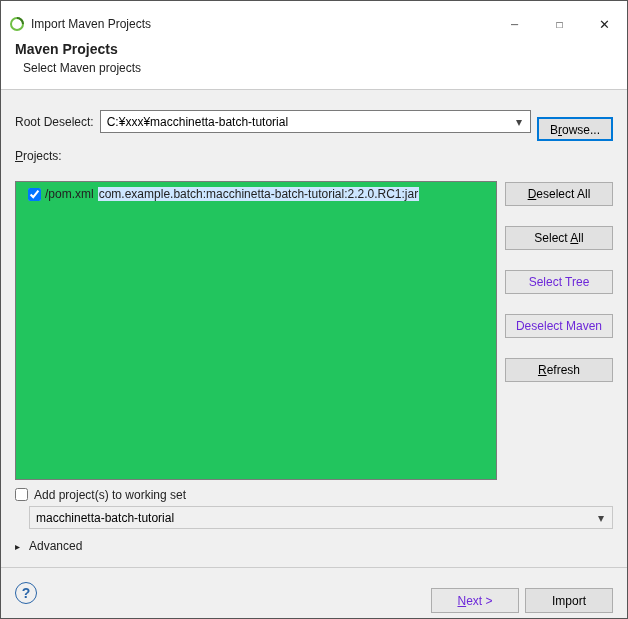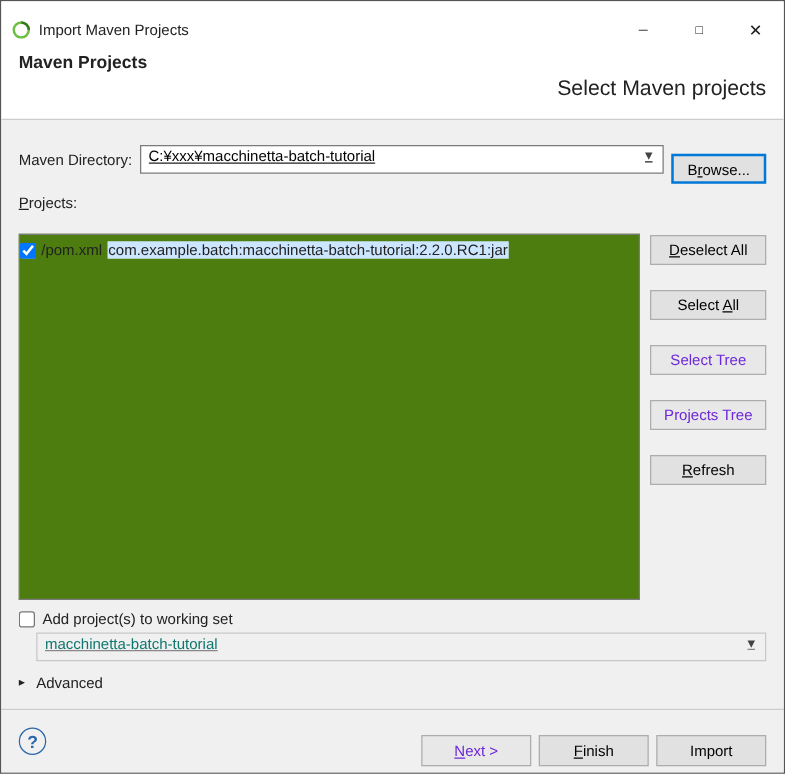--- a/index.html
+++ b/index.html
@@ -43,49 +43,47 @@
     background: #fff;
     padding: 10px 14px 14px 14px;
     border-bottom: 1px solid #ccc;
   }
   .header-panel h1 {
     margin: 0 0 4px 0;
     font-size: 14px;
     font-weight: 700;
   }
   .header-panel .subtitle {
-    font-size: 17px;
+    font-size: 12px;
     padding-left: 8px;
-    text-align: right;
   }
   
   .main {
     flex: 1;
     background: #f0f0f0;
     padding: 12px 14px 8px 14px;
     display: flex;
     flex-direction: column;
     overflow: hidden;
   }
   .row-rootdir {
     display: flex;
     align-items: center;
     gap: 6px;
     margin-bottom: 8px;
   }
   .row-rootdir label { white-space: nowrap; }
   .combo {
     flex: 1;
     display: flex;
-    align-items: flex-start;
+    align-items: center;
     background: #fff;
     border: 1px solid #7a7a7a;
     height: 23px;
     padding: 0 2px 0 4px;
-    text-decoration: underline;
   }
   .combo input {
     border: none; outline: none;
     flex: 1;
     font: inherit;
     background: transparent;
   }
   .combo .chev {
     width: 18px; text-align: center;
     color: #444;
@@ -118,23 +116,23 @@
   }
   .projects-left {
     display: flex;
     flex-direction: column;
     flex: 1;
     min-width: 0;
   }
   .projects-label { margin-bottom: 18px; }
   .listbox {
     flex: 1;
-    background: #4d7c0f;
+    background: #22c55e;
     border: 1px solid #7a7a7a;
-    padding: 3px 0;
+    padding: 3px 12px;
     overflow: hidden;
   }
   .list-item {
     display: flex;
     align-items: center;
     gap: 4px;
     height: 18px;
     white-space: nowrap;
   }
   .list-item .sel {
@@ -147,35 +145,35 @@
   }
   .projects-right {
     display: flex;
     flex-direction: column;
     gap: 5px;
     padding-top: 18px;
   }
   .projects-right .btn { min-width: 82px; }
   .row-workingset {
     display: flex;
-    align-items: center;
+    align-items: flex-start;
     gap: 6px;
     margin-bottom: 4px;
   }
   .row-workingset-combo {
     display: flex;
     align-items: center;
     margin: 0 0 10px 14px;
   }
   .combo.disabled {
     background: #f0f0f0;
     border-color: #c8c8c8;
     color: #888;
   }
-  .combo.disabled input { color: #0f766e; background: transparent; }
+  .combo.disabled input { color: #000000; background: transparent; }
   .adv-row {
     display: flex;
     align-items: center;
     gap: 4px;
     cursor: default;
     margin-bottom: 6px;
   }
   .adv-row .tri {
     font-size: 10px;
     display: inline-block;
@@ -226,21 +224,21 @@
 </div>
 
 <div class="header-panel">
   <h1>Maven Projects</h1>
   <div class="subtitle">Select Maven projects</div>
 </div>
 
 <div class="main">
 
   <div class="row-rootdir">
-    <label>Maven Directory:</label>
+    <label>Root Deselect:</label>
     <div class="combo">
       <input type="text" value="C:¥xxx¥macchinetta-batch-tutorial" style="">
       <span class="chev">▾</span>
     </div>
     <button class="btn def">B<span class="underline">r</span>owse...</button>
   </div>
 
   <div class="row-projects">
     <div class="projects-left">
       <div class="projects-label"><span class="underline">P</span>rojects:</div>
@@ -249,21 +247,21 @@
           <input type="checkbox" checked="" style="">
           <span>/pom.xml</span>
           <span class="sel">com.example.batch:macchinetta-batch-tutorial:2.2.0.RC1:jar</span>
         </div>
       </div>
     </div>
     <div class="projects-right">
       <button class="btn"><span class="underline">D</span>eselect All</button>
       <button class="btn">Select <span class="underline">A</span>ll</button>
       <button class="btn disabled">Select Tree</button>
-      <button class="btn disabled">Projects Tree</button>
+      <button class="btn disabled">Deselect Maven</button>
       <button class="btn"><span class="underline">R</span>efresh</button>
     </div>
   </div>
 
   <div class="row-workingset">
     <input type="checkbox" style="">
     <span>Add project(s) to working set</span>
   </div>
   <div class="row-workingset-combo">
     <div class="combo disabled" style="flex:1">
@@ -278,15 +276,14 @@
   </div>
 
 </div>
 
 <div class="separator"></div>
 
 <div class="bottombar">
   <div class="help-icon">?</div>
   <span class="spacer"></span>
   <button class="btn disabled"><span class="underline">N</span>ext &gt;</button>
-  <button class="btn"><span class="underline">F</span>inish</button>
   <button class="btn">Import</button>
 </div>
 
 </body></html>

